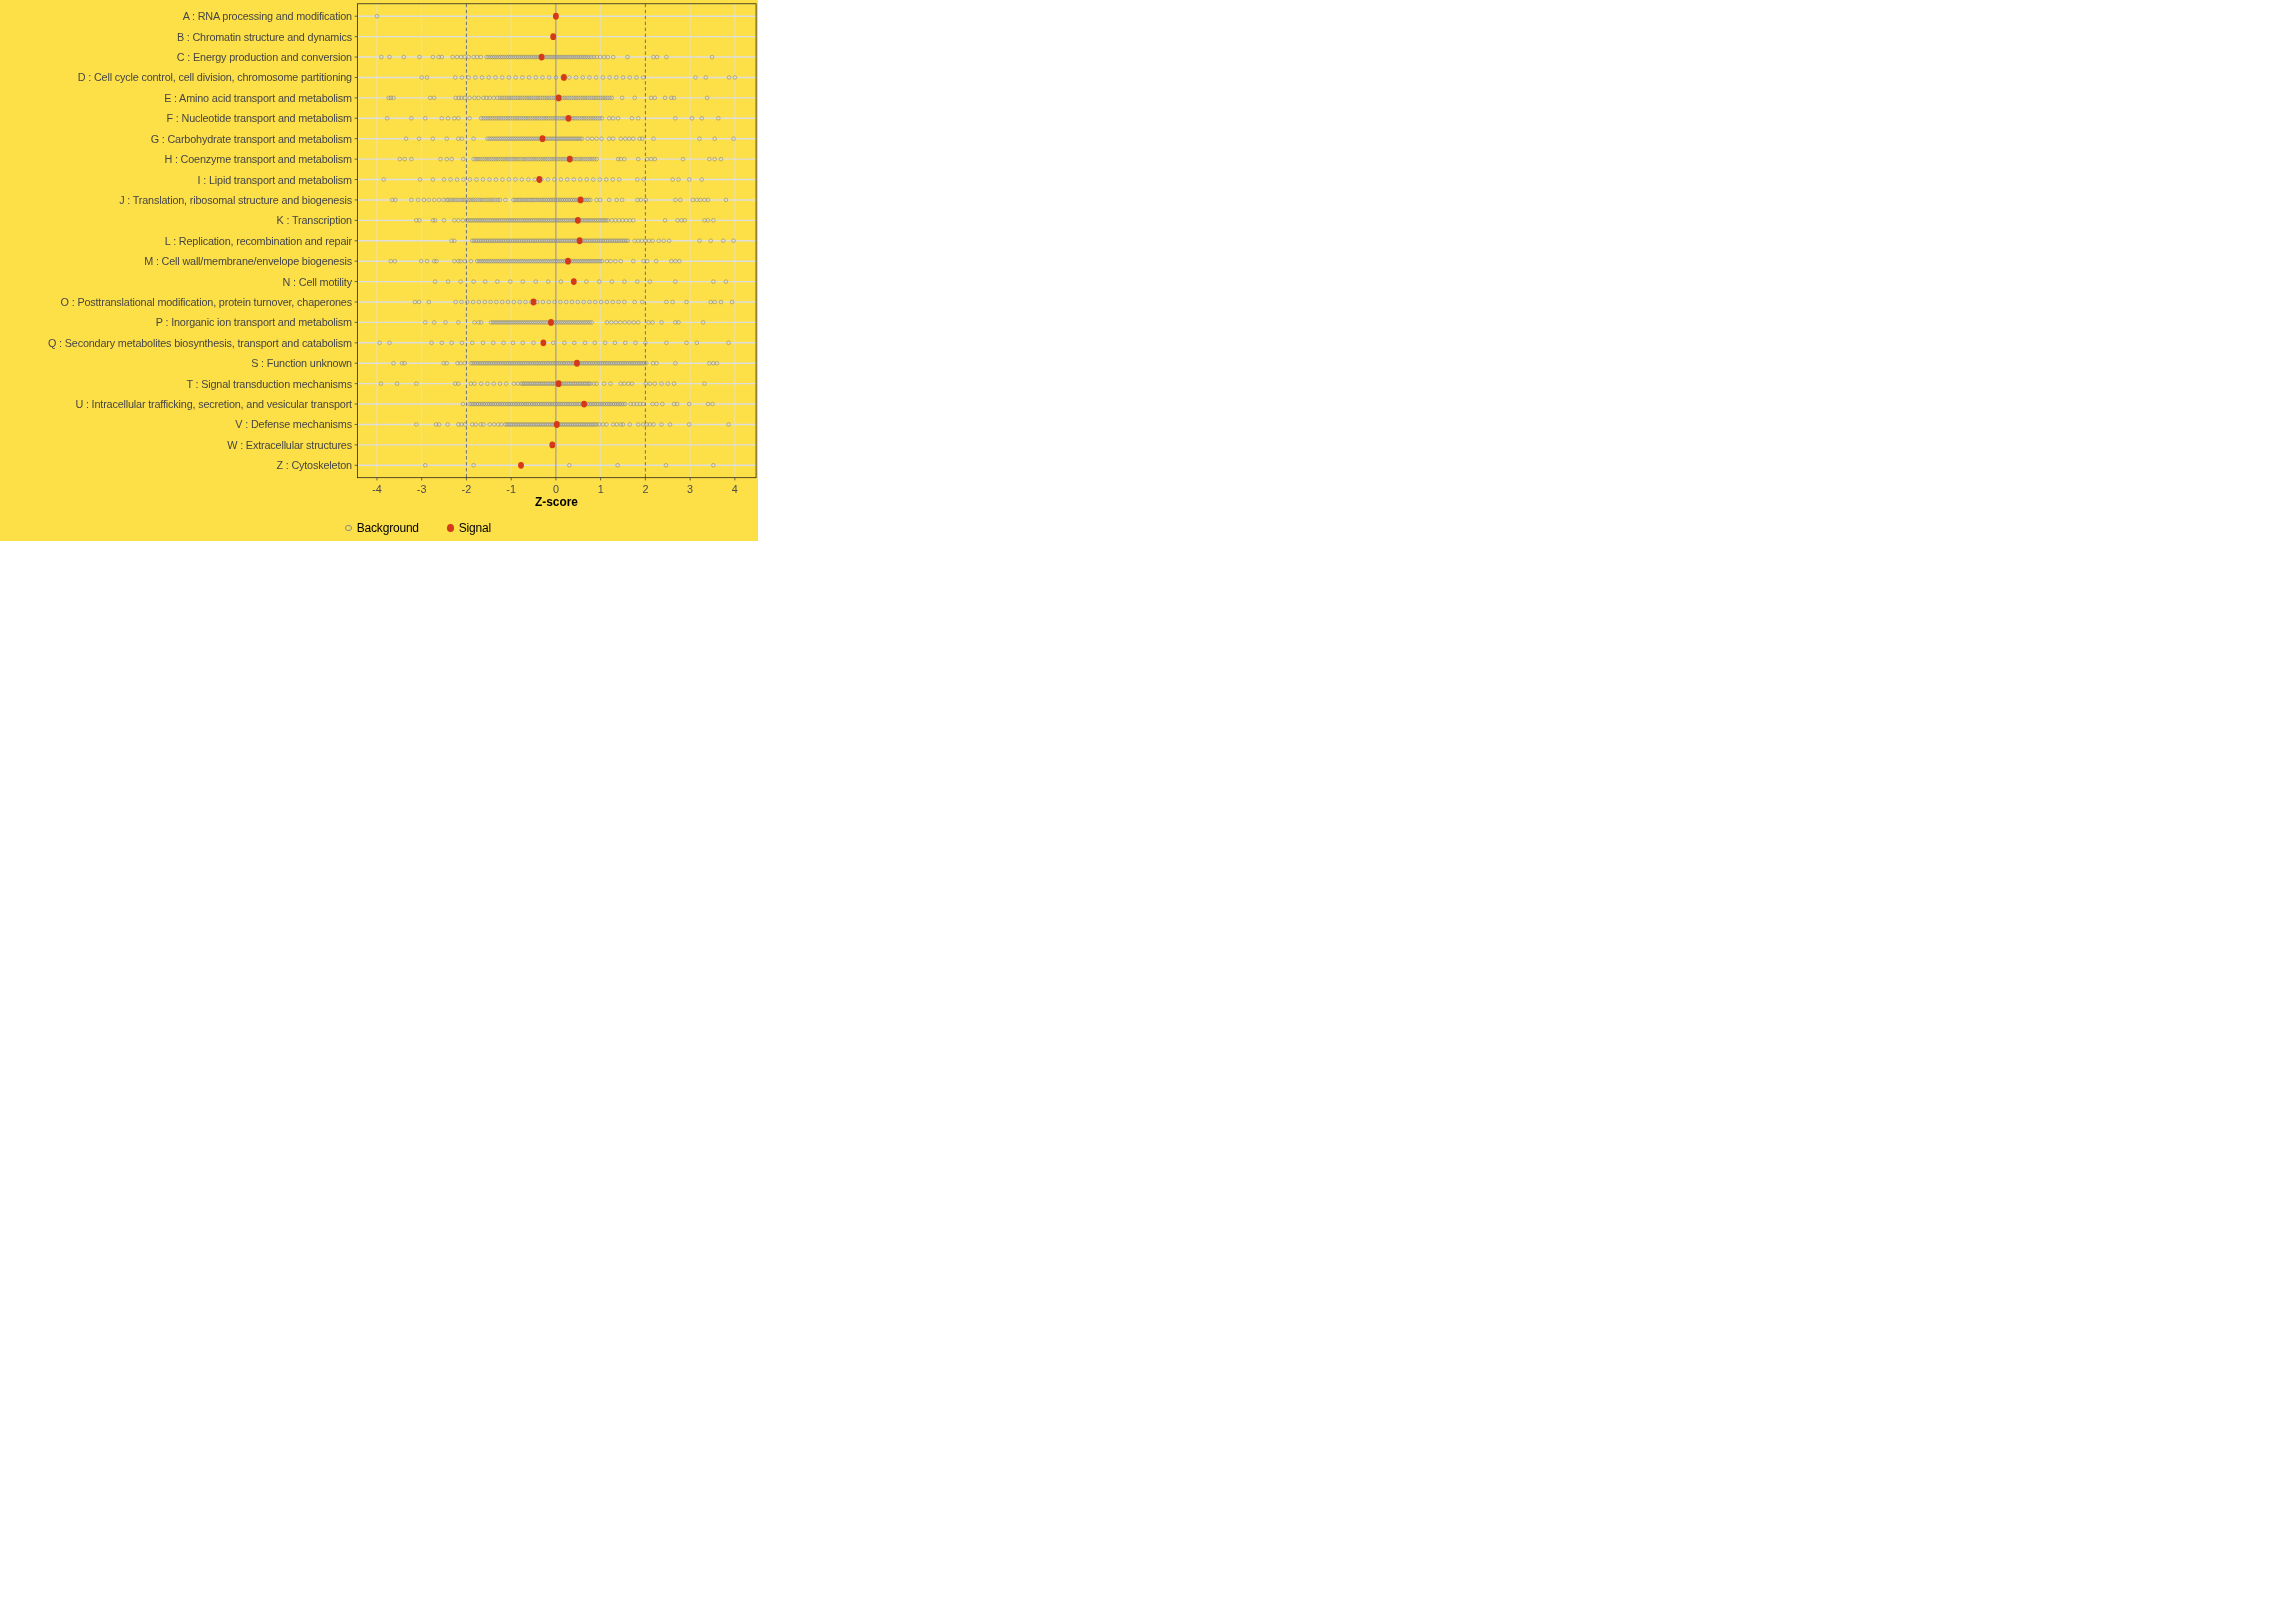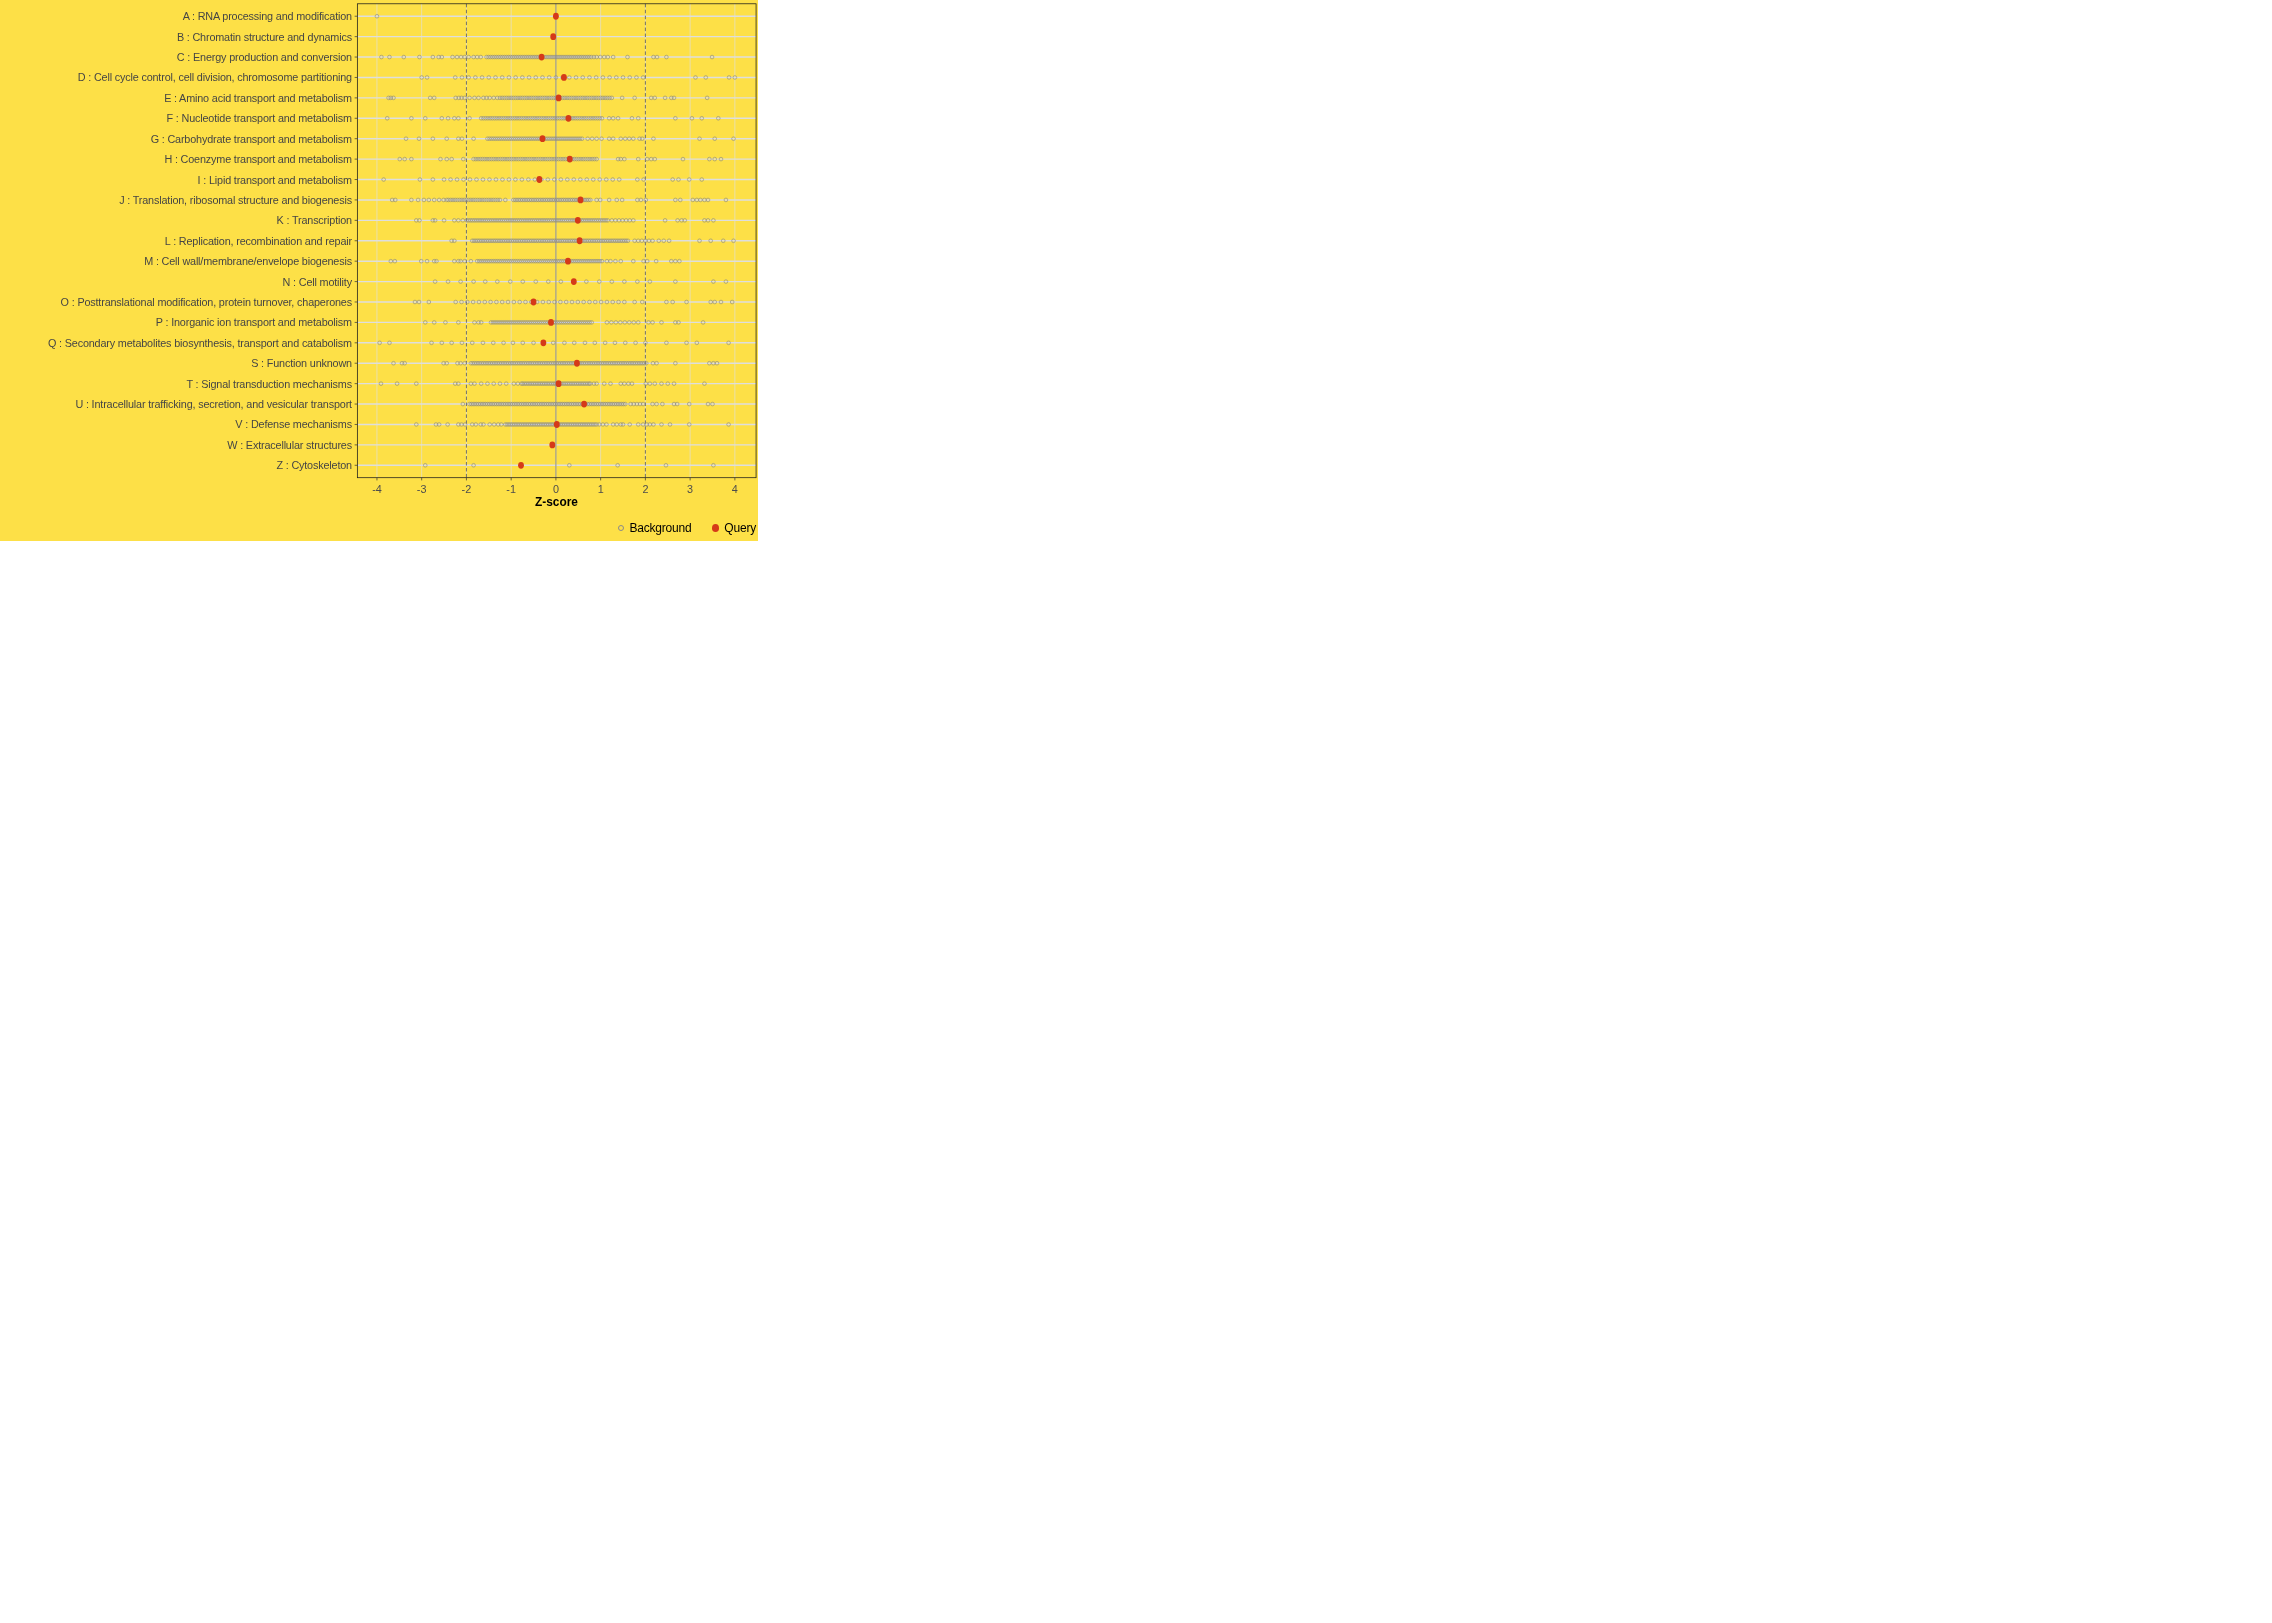--- a/index.html
+++ b/index.html
@@ -2,22 +2,22 @@
 <html style="font-size:8.7px"><head>
 <meta charset="utf-8">
 <style>
   html,body{margin:0;padding:0;background:#ffffff;}
   body{font-family:"Liberation Sans","DejaVu Sans",sans-serif;}
   #stage{position:relative;width:758px;height:541px;background:#fde047;overflow:hidden;}
   svg text{font-family:"Liberation Sans","DejaVu Sans",sans-serif;}
   .cat-label{font-size:20px;fill:#454545;letter-spacing:-0.3px;}
   .tick-label{font-size:20px;fill:#4d4d4d;}
   .axis-title{font-size:22px;font-weight:bold;fill:#000000;}
-  #legend{position:absolute;left:357px;width:399px;top:521px;display:flex;
-          justify-content:flex-end;align-items:center;gap:21px;}
+  #legend{position:absolute;left:345px;width:399px;top:521px;display:flex;
+          justify-content:flex-start;align-items:center;gap:28px;}
   .legend-item{display:flex;align-items:center;gap:4.9px;}
   .legend-item span.lbl{font-size:12px;color:#000;letter-spacing:-0.2px;}
   .marker-open{width:4.9px;height:4.9px;border:0.9px solid #8a8a8a;border-radius:50%;
                background:transparent;display:inline-block;}
   .marker-filled{width:7px;height:7.6px;border-radius:50%;display:inline-block;}
 </style>
 </head>
 <body>
 
 <div id="stage">
@@ -1525,17 +1525,17 @@
     <text id="axis-title" class="axis-title" text-anchor="middle" x="1028" y="936">Z-score</text>
   </svg>
 
   <div id="legend">
     <div class="legend-item">
       <span class="marker-open"></span>
       <span class="lbl">Background</span>
     </div>
     <div class="legend-item">
       <span class="marker-filled" id="legend-dot" style="background: rgb(213, 58, 24);"></span>
-      <span class="lbl">Query</span>
+      <span class="lbl">Signal</span>
     </div>
   </div>
 </div>
 
 
 </body></html>

